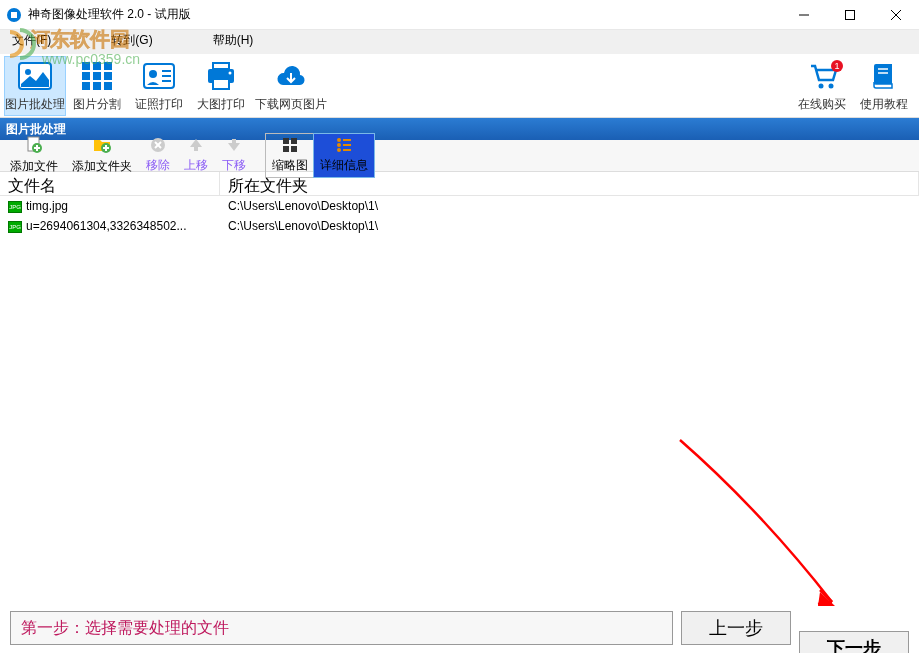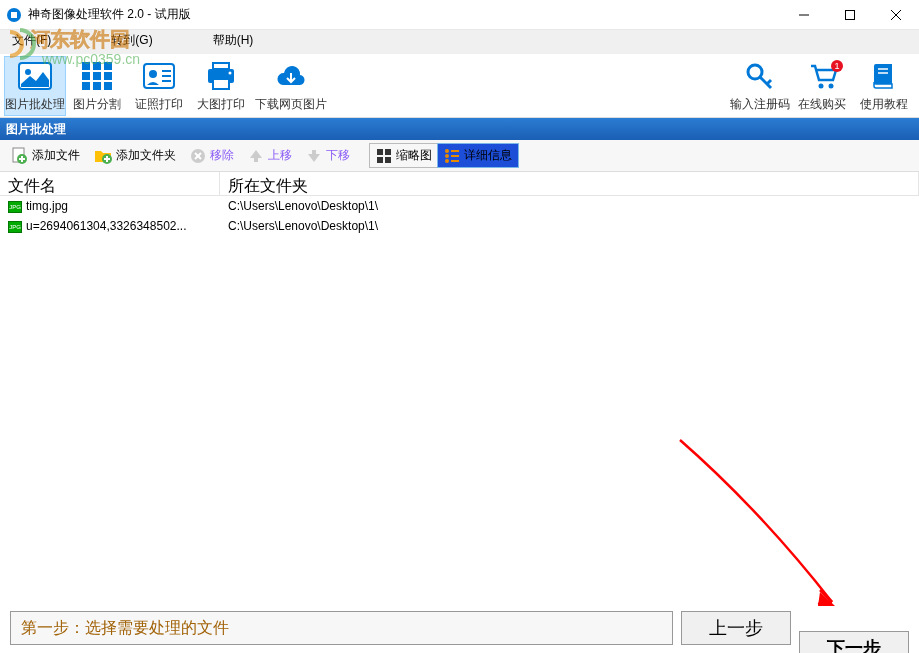--- a/index.html
+++ b/index.html
@@ -18,38 +18,38 @@
 .tool-btn { display: flex; flex-direction: column; align-items: center; justify-content: center; width: 62px; height: 60px; cursor: pointer; font-size: 12px; color: #0078d7; position: relative; }
 .tool-btn.active { background: #cce8ff; border: 1px solid #99d1ff; }
 .tool-btn .ticon { height: 36px; display: flex; align-items: center; justify-content: center; }
 .tool-btn span.lbl { color: #333; margin-top: 2px; }
 .tool-spacer { flex: 1; }
 .badge { position: absolute; top: 4px; right: 10px; width: 12px; height: 12px; background: #e81123; border-radius: 50%; color: #fff; font-size: 9px; display: flex; align-items: center; justify-content: center; }
 
 .section-header { height: 22px; background: linear-gradient(#2b7cd3, #1a5fb4); color: #fff; font-size: 12px; font-weight: bold; display: flex; align-items: center; padding: 0 6px; }
 
 .subtoolbar { height: 32px; display: flex; align-items: center; padding: 2px 4px; background: #f7f7f7; border-bottom: 1px solid #ddd; gap: 2px; }
-.sub-btn { display: flex; align-items: center; padding: 3px 6px; font-size: 12px; cursor: pointer; gap: 4px; }
+.sub-btn { display: flex; align-items: center; padding: 3px 6px; font-size: 12px; cursor: pointer; gap: 4px; flex-direction: column; }
 .sub-btn.disabled { color: #8b5cf6; cursor: default; }
 .view-toggle { display: flex; border: 1px solid #bbb; margin-left: 11px; }
 .view-toggle .sub-btn { border: none; }
 .view-toggle .sub-btn.active { background: #1d4ed8; border: 1px solid #7ab8e8; margin: -1px; }
 
 .list-header { height: 24px; display: flex; background: #fff; border-bottom: 1px solid #e5e5e5; font-size: 16px; }
 .list-header .col { padding: 4px 8px; border-right: 1px solid #e5e5e5; }
 .col-name { width: 220px; }
 .col-folder { flex: 1; }
 
 .list-body { height: 388px; overflow-y: auto; background: #fff; font-size: 12px; }
 .list-row { display: flex; height: 20px; align-items: center; }
 .list-row .cell { padding: 0 8px; white-space: nowrap; overflow: hidden; text-overflow: ellipsis; }
 .file-icon { width: 14px; height: 12px; display: inline-block; margin-right: 4px; vertical-align: middle; background: #0a0; border: 1px solid #070; font-size: 6px; color: #fff; text-align: center; line-height: 10px; }
 
 .footer { position: absolute; bottom: 0; left: 0; right: 0; height: 50px; display: flex; align-items: center; padding: 8px 10px; gap: 8px; background: #fff; }
-.step-display { flex: 1; height: 34px; border: 1px solid #999; background: #f7f7f7; display: flex; align-items: center; padding: 0 10px; font-size: 16px; color: #a16207; }
+.step-display { flex: 1; height: 34px; border: 1px solid #999; background: #f7f7f7; display: flex; align-items: center; padding: 0 10px; font-size: 16px; color: #be185d; }
 .nav-btn { width: 110px; height: 34px; border: 1px solid #999; background: #f0f0f0; font-size: 18px; cursor: pointer; }
 .nav-btn.primary { font-weight: bold; margin-top: 39px; }
 
 .watermark { position: absolute; top: 24px; left: 2px; pointer-events: none; opacity: 0.6; z-index: 100; }
 
 .arrow-overlay { position: absolute; pointer-events: none; z-index: 50; }
 </style>
 </head>
 <body>
 
@@ -140,30 +140,20 @@
     <div class="ticon">
         <svg width="32" height="26" viewBox="0 0 32 26">
           <path d="M25 12 A8 8 0 0 0 9 10 A6 6 0 0 0 8 22 H24 A5 5 0 0 0 25 12 Z" fill="#0078d7"></path>
           <path d="M16 10 V18 M12 15 L16 19 L20 15" fill="none" stroke="#fff" stroke-width="2"></path>
         </svg>
       </div>
     <span class="lbl">下载网页图片</span>
   </div>
   <div class="tool-spacer"></div>
   <div class="tool-btn">
-    <div class="ticon">
-        <svg width="30" height="28" viewBox="0 0 30 28">
-          <circle cx="10" cy="10" r="7" fill="none" stroke="#0078d7" stroke-width="3"></circle>
-          <line x1="15" y1="15" x2="26" y2="26" stroke="#0078d7" stroke-width="3"></line>
-          <line x1="22" y1="22" x2="26" y2="18" stroke="#0078d7" stroke-width="3"></line>
-        </svg>
-      </div>
-    <span class="lbl">输入注册码</span>
-  </div>
-  <div class="tool-btn">
     <div class="badge">1</div>
     <div class="ticon">
         <svg width="30" height="28" viewBox="0 0 30 28">
           <path d="M4 4 H8 L12 18 H26 L29 8 H10" fill="none" stroke="#0078d7" stroke-width="2.5"></path>
           <circle cx="14" cy="24" r="2.5" fill="#0078d7"></circle>
           <circle cx="24" cy="24" r="2.5" fill="#0078d7"></circle>
         </svg>
       </div>
     <span class="lbl">在线购买</span>
   </div>

